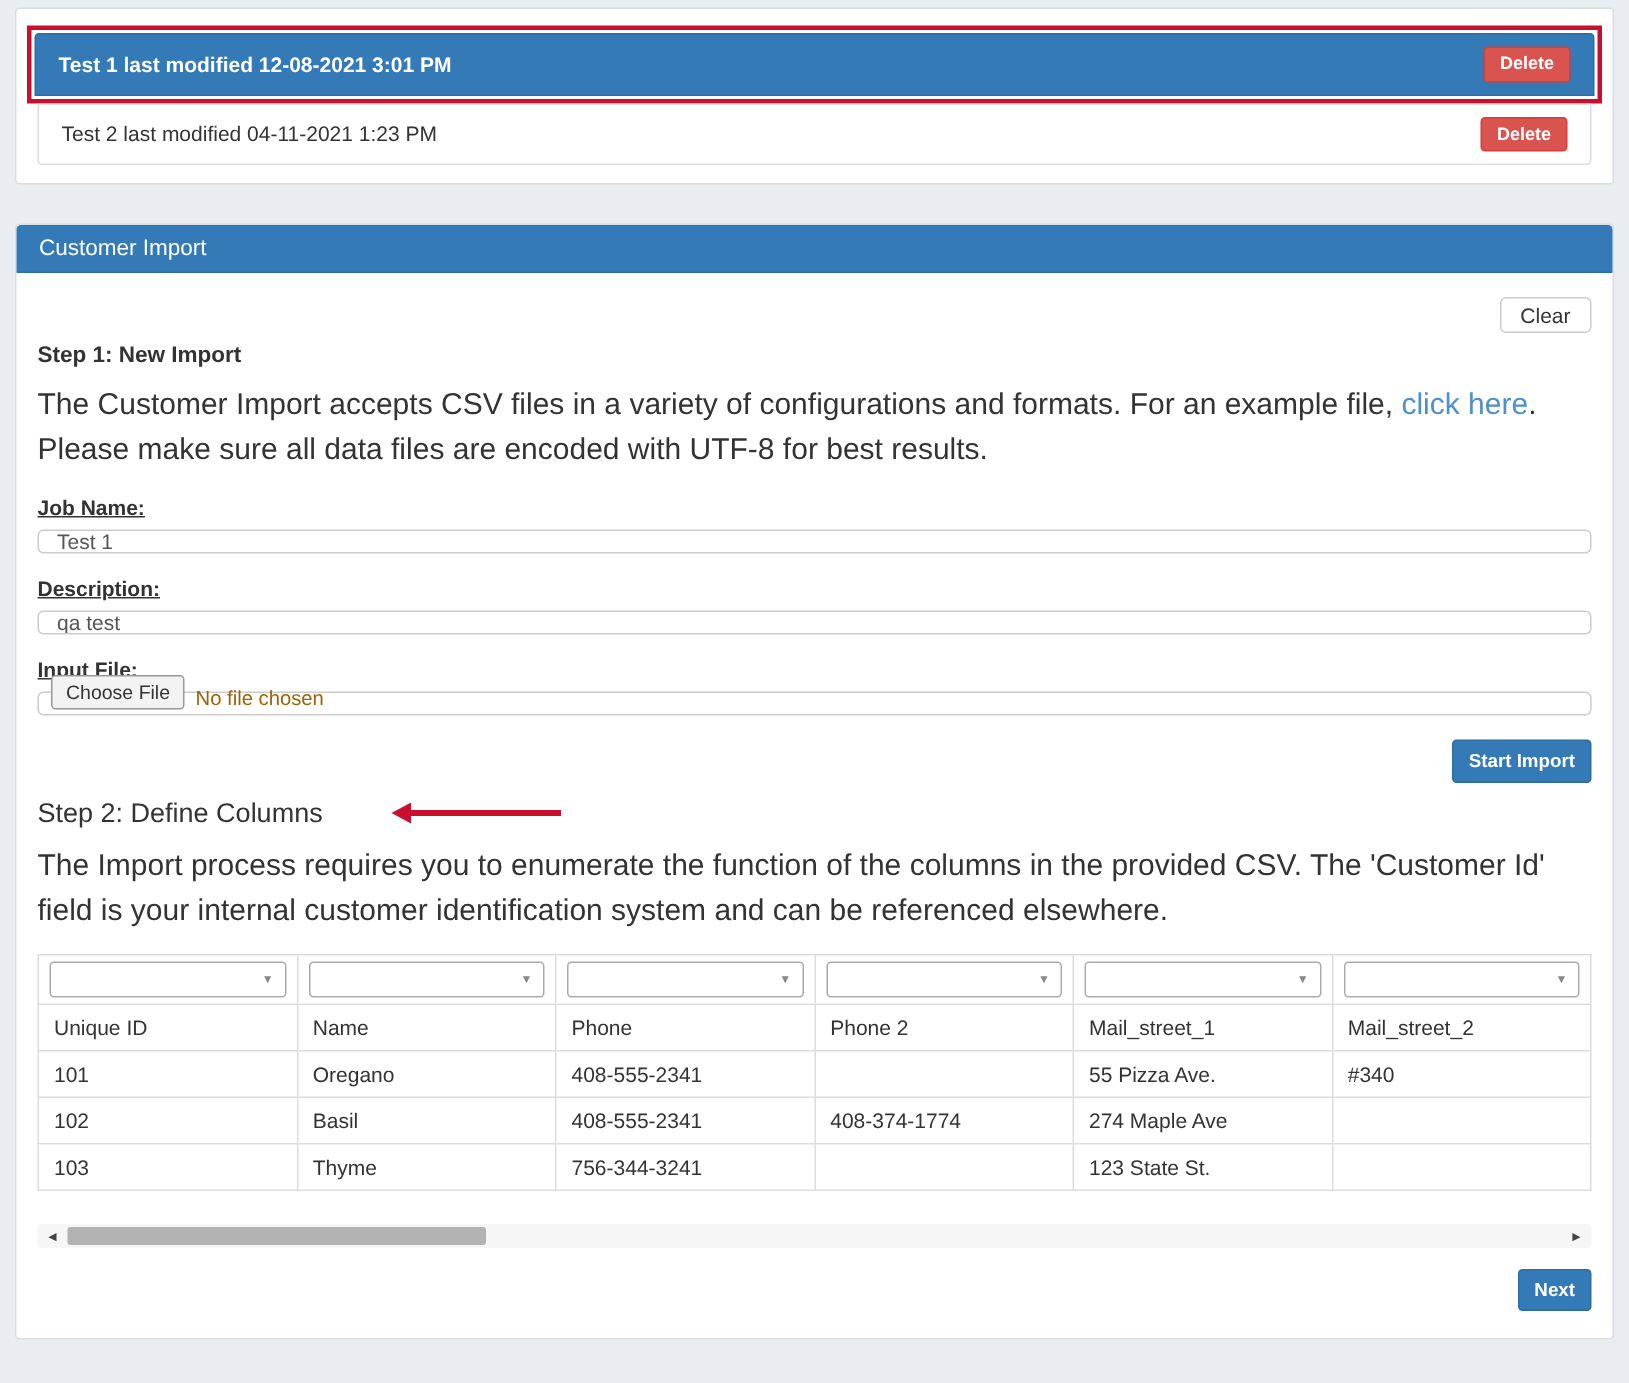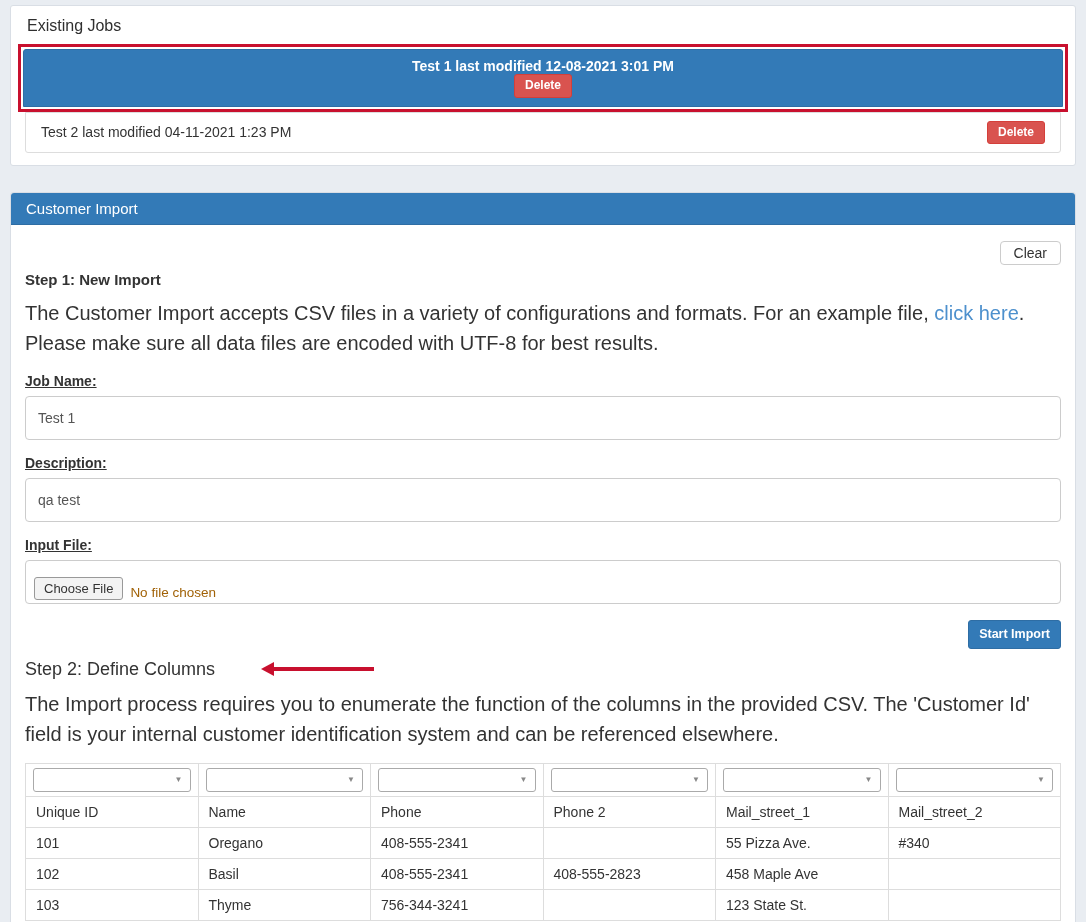--- a/index.html
+++ b/index.html
@@ -25,21 +25,21 @@
   
   .jobs-panel{padding:11px 14px 12px;}
   .jobs-title{font-size:16px;margin:0 0 9px 2px;color:#2f2f2f;}
   .annotation-box{border:3px solid var(--annotation-red);padding:2px;margin:0 -7px;}
   .job-item{
     display:flex;align-items:center;justify-content:space-between;
     padding:8px 15px;background:#fff;border:1px solid #ddd;min-height:40px;
   }
   .job-item.selected{
     background:var(--primary);border-color:var(--primary-border);
-    color:#fff;font-weight:bold;border-radius:3px 3px 0 0;flex-direction:column;
+    color:#fff;font-weight:bold;border-radius:3px 3px 0 0;
   }
   .job-item.plain{border-radius:0 0 3px 3px;}
   .job-label{font-size:14px;}
 
   
   .btn{font-family:inherit;cursor:pointer;line-height:1.3;}
   .btn-danger{
     background:var(--danger);border:1px solid var(--danger-border);
     color:#fff;font-weight:bold;font-size:12px;padding:3px 10px;border-radius:3px;
   }
@@ -58,21 +58,21 @@
     background:var(--primary);color:#fff;padding:7px 15px;
     font-size:15px;border-radius:3px 3px 0 0;border-bottom:1px solid var(--primary-border);
   }
   .panel-body{padding:16px 14px 14px;}
   .clear-row{text-align:right;margin-bottom:4px;}
   .step1-title{font-weight:bold;font-size:15px;margin:6px 0 10px;}
   .intro{margin:0 0 14px;line-height:1.5;font-size:20px;color:#333;}
   a.link{color:var(--link);text-decoration:none;}
   .form-label{font-weight:bold;margin:15px 0 7px;text-decoration:underline;}
   .form-control{
-    width:100%;height:44px;padding:6px 12px;border:1px solid #ccc;
+    width:100%;height:16px;padding:6px 12px;border:1px solid #ccc;
     border-radius:4px;font-size:14px;color:#555;font-family:inherit;background:#fff;
   }
   .file-control{display:flex;align-items:flex-end;gap:7px;padding:3px 8px;}
   .choose-file-btn{
     background:#f3f3f3;border:1px solid #999;border-radius:3px;
     padding:3px 9px;font-size:13px;color:#333;font-family:inherit;cursor:pointer;
   }
   .file-status{font-size:13.5px;color:#a16207;}
   .hint{color:#8c8c8c;margin:9px 0 0 2px;}
   .right-row{text-align:right;margin:16px 0 10px;}
@@ -112,21 +112,20 @@
     background:#b3b3b3;border-radius:2px;cursor:grab;
   }
   .next-row{text-align:right;margin:14px 0 4px;}
 </style>
 </head>
 <body>
 
 <div class="page">
 
   <div class="panel jobs-panel">
-    <div class="jobs-title">Existing Jobs</div>
 
     <div class="annotation-box">
       <div class="job-item selected">
         <span class="job-label">Test 1 last modified 12-08-2021 3:01 PM</span>
         <button class="btn btn-danger">Delete</button>
       </div>
     </div>
 
     <div class="job-item plain">
       <span class="job-label">Test 2 last modified 04-11-2021 1:23 PM</span>
@@ -225,22 +224,22 @@
           <td>Oregano</td>
           <td>408-555-2341</td>
           <td></td>
           <td>55 Pizza Ave.</td>
           <td>#340</td>
         </tr>
         <tr>
           <td>102</td>
           <td>Basil</td>
           <td>408-555-2341</td>
-          <td>408-555-2823</td>
-          <td>458 Maple Ave</td>
+          <td>408-374-1774</td>
+          <td>274 Maple Ave</td>
           <td></td>
         </tr>
         <tr>
           <td>103</td>
           <td>Thyme</td>
           <td>756-344-3241</td>
           <td></td>
           <td>123 State St.</td>
           <td></td>
         </tr>

